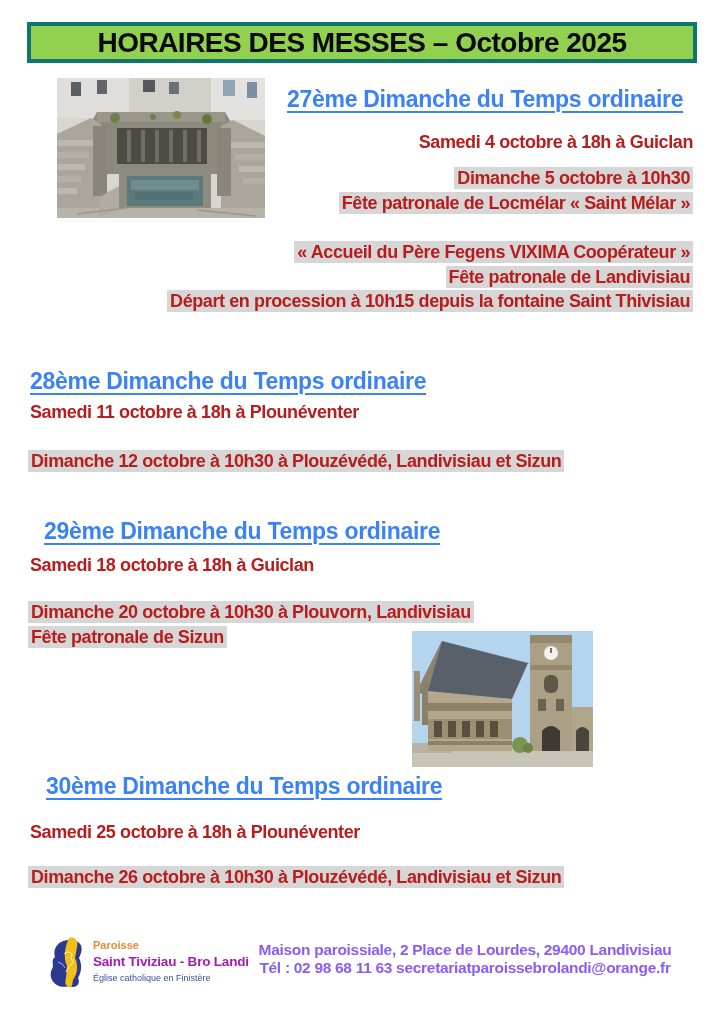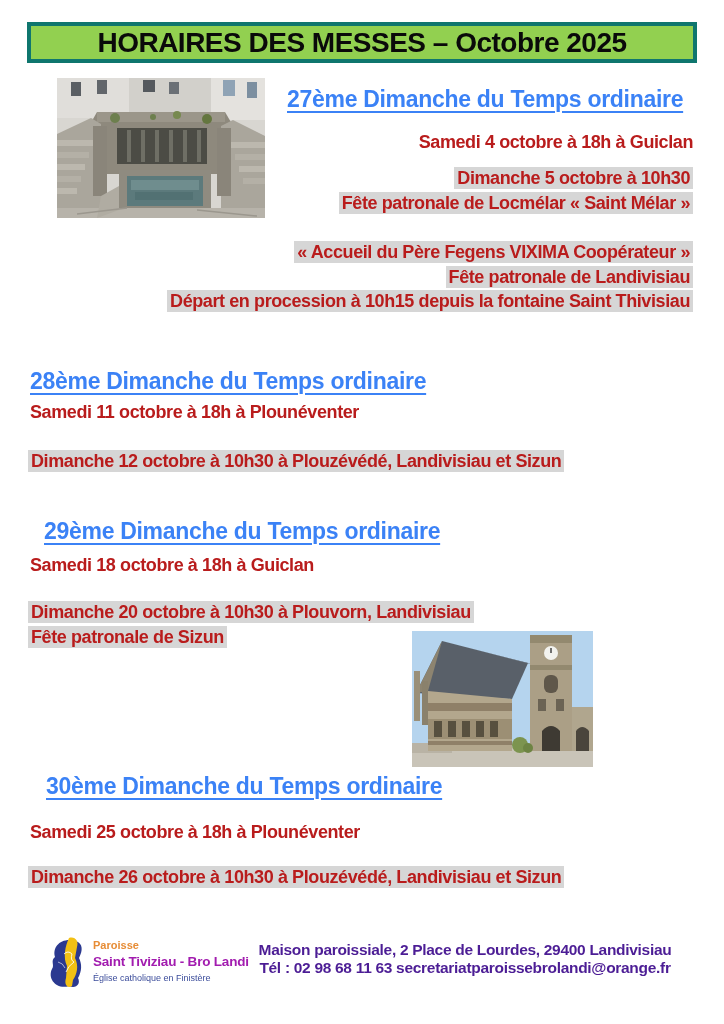--- a/index.html
+++ b/index.html
@@ -27,21 +27,21 @@
   .stack div{margin-bottom:1px;}
   .hl{background:#D6D6D6;padding:1px 3px;}
   .photo{position:absolute;display:block;}
   .footer-logo{position:absolute;left:46px;top:936px;width:44px;height:54px;}
   .logo-text{position:absolute;left:93px;top:940px;line-height:1;}
   .logo-text .l1{font-size:11px;font-weight:700;color:#E78C35;margin-bottom:4px;}
   .logo-text .l2{font-size:13.5px;font-weight:700;color:#a21caf;margin-bottom:5px;letter-spacing:-0.2px;}
   .logo-text .l3{font-size:9px;font-weight:400;color:#3C4D9B;}
   .address{
     position:absolute;left:233px;top:941px;width:464px;text-align:center;
-    font-size:15.5px;font-weight:700;color:#4c1d95;line-height:18px;letter-spacing:-0.3px;
+    font-size:15.5px;font-weight:700;color:#8b5cf6;line-height:18px;letter-spacing:-0.3px;
   }
 </style>
 </head>
 <body>
 
 <div class="page">
 
   <div class="title-bar">HORAIRES DES MESSES – Octobre 2025</div>
 
   <svg class="photo" style="left:57px;top:78px;" width="208" height="140" viewBox="0 0 208 140">

